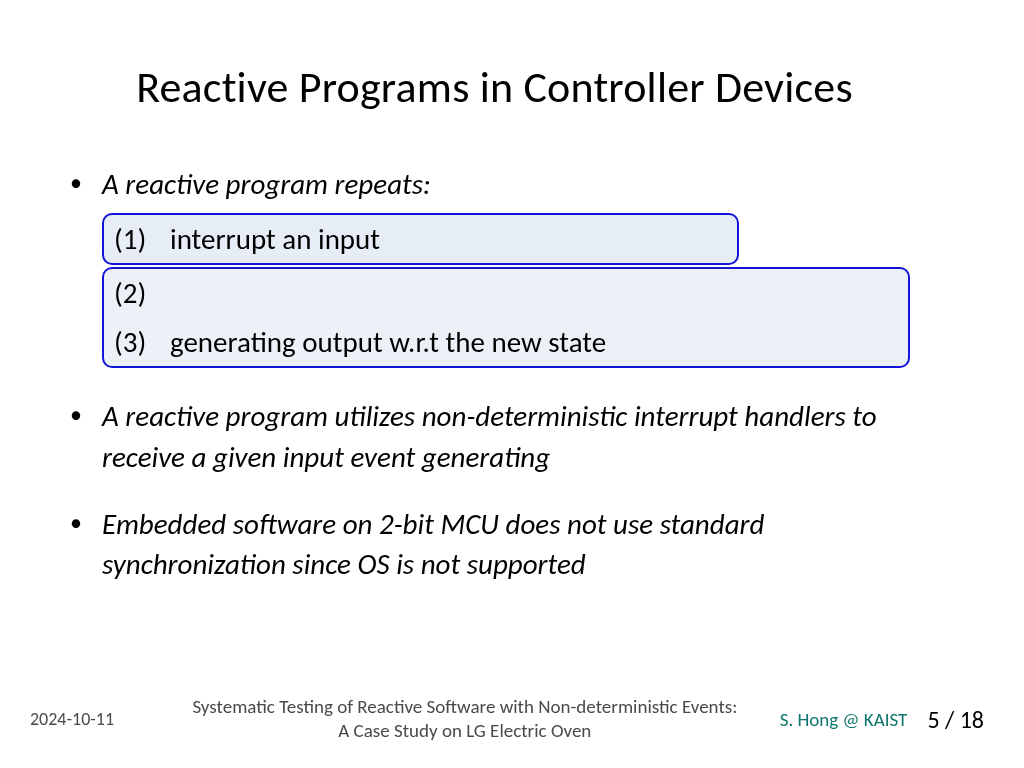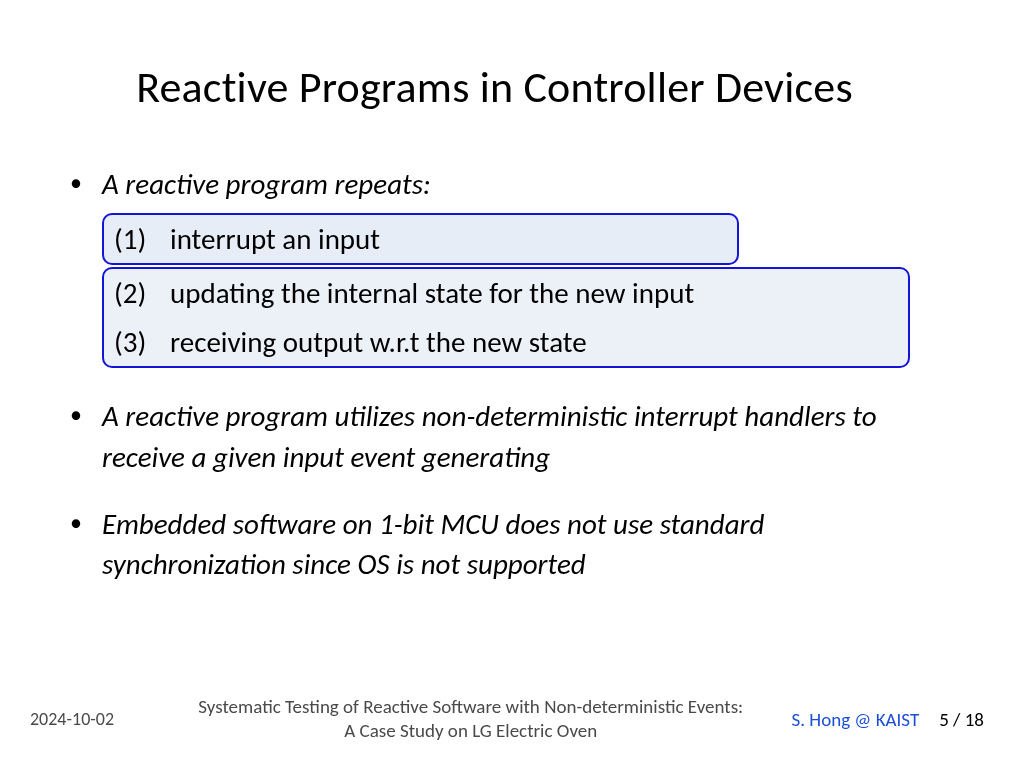--- a/index.html
+++ b/index.html
@@ -85,28 +85,28 @@
     width: 120px;
   }
   .footer-title {
     flex: 1;
     text-align: center;
     line-height: 1.3;
     font-size: 19px;
   }
   .footer-author {
     flex-shrink: 0;
-    color: #1d4ed8;
+    color: #0f766e;
     margin-right: 20px;
     font-size: 19px;
   }
   .footer-page {
     flex-shrink: 0;
     color: #000;
-    font-size: 19px;
+    font-size: 24px;
   }
 </style>
 </head>
 <body>
 
 <div class="slide">
   <h1 class="title">Reactive Programs in Controller Devices</h1>
 
   <div class="content">
 
@@ -118,47 +118,46 @@
     <div class="numbered">
       <div class="box1">
         <div class="num-row">
           <div class="num-label">(1)</div>
           <div class="num-text">interrupt an input</div>
         </div>
       </div>
       <div class="box2">
         <div class="num-row">
           <div class="num-label">(2)</div>
-          <div class="num-text">updating the internal state for the new input</div>
         </div>
         <div class="num-row">
           <div class="num-label">(3)</div>
-          <div class="num-text">receiving output w.r.t the new state</div>
+          <div class="num-text">generating output w.r.t the new state</div>
         </div>
       </div>
     </div>
 
     <div class="gap"></div>
 
     <div class="bullet-item">
       <div class="bullet-marker">•</div>
       <div class="bullet-text">A reactive program utilizes non-deterministic interrupt handlers to receive a given input event generating</div>
     </div>
 
     <div class="gap-sm"></div>
 
     <div class="bullet-item">
       <div class="bullet-marker">•</div>
-      <div class="bullet-text">Embedded software on 1-bit MCU does not use standard synchronization since OS is not supported</div>
+      <div class="bullet-text">Embedded software on 2-bit MCU does not use standard synchronization since OS is not supported</div>
     </div>
 
   </div>
 
   <div class="footer">
-    <div class="footer-date">2024-10-02</div>
+    <div class="footer-date">2024-10-11</div>
     <div class="footer-title">
       <span>Systematic Testing of Reactive Software with Non-deterministic Events:</span><br>
       <span>A Case Study on LG Electric Oven</span>
     </div>
     <div class="footer-author">S. Hong @ KAIST</div>
     <div class="footer-page">5 / 18</div>
   </div>
 </div>
 
 </body></html>

